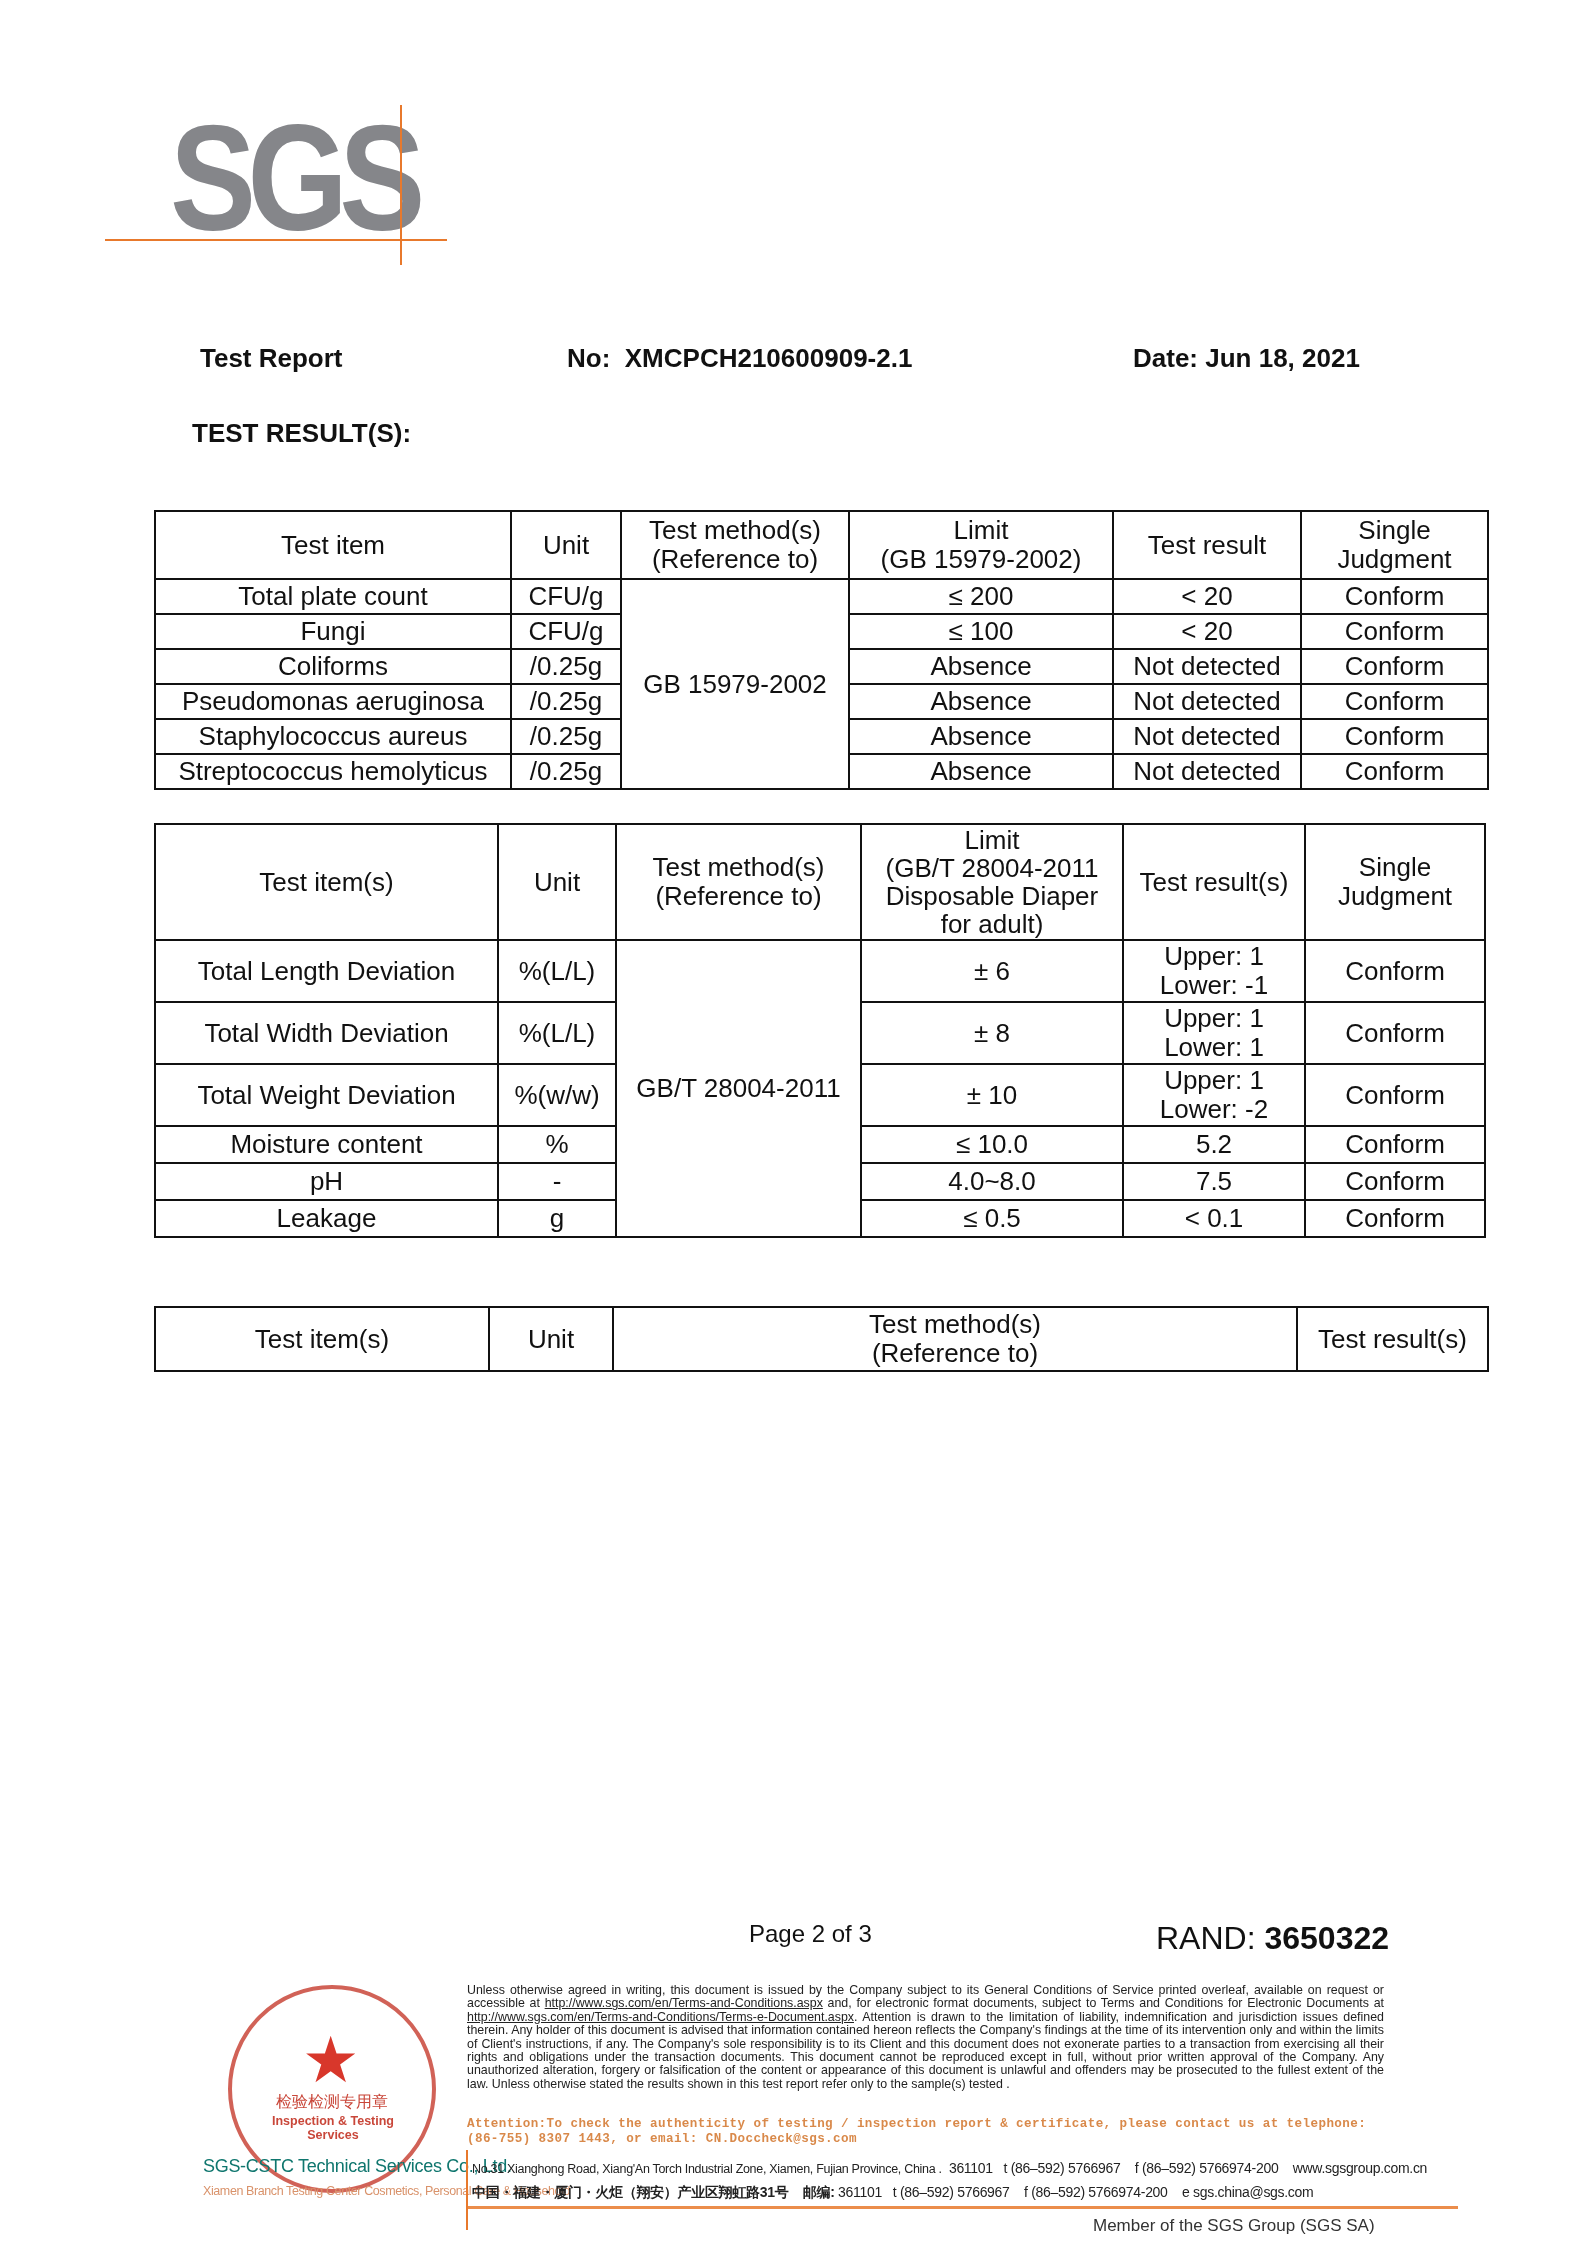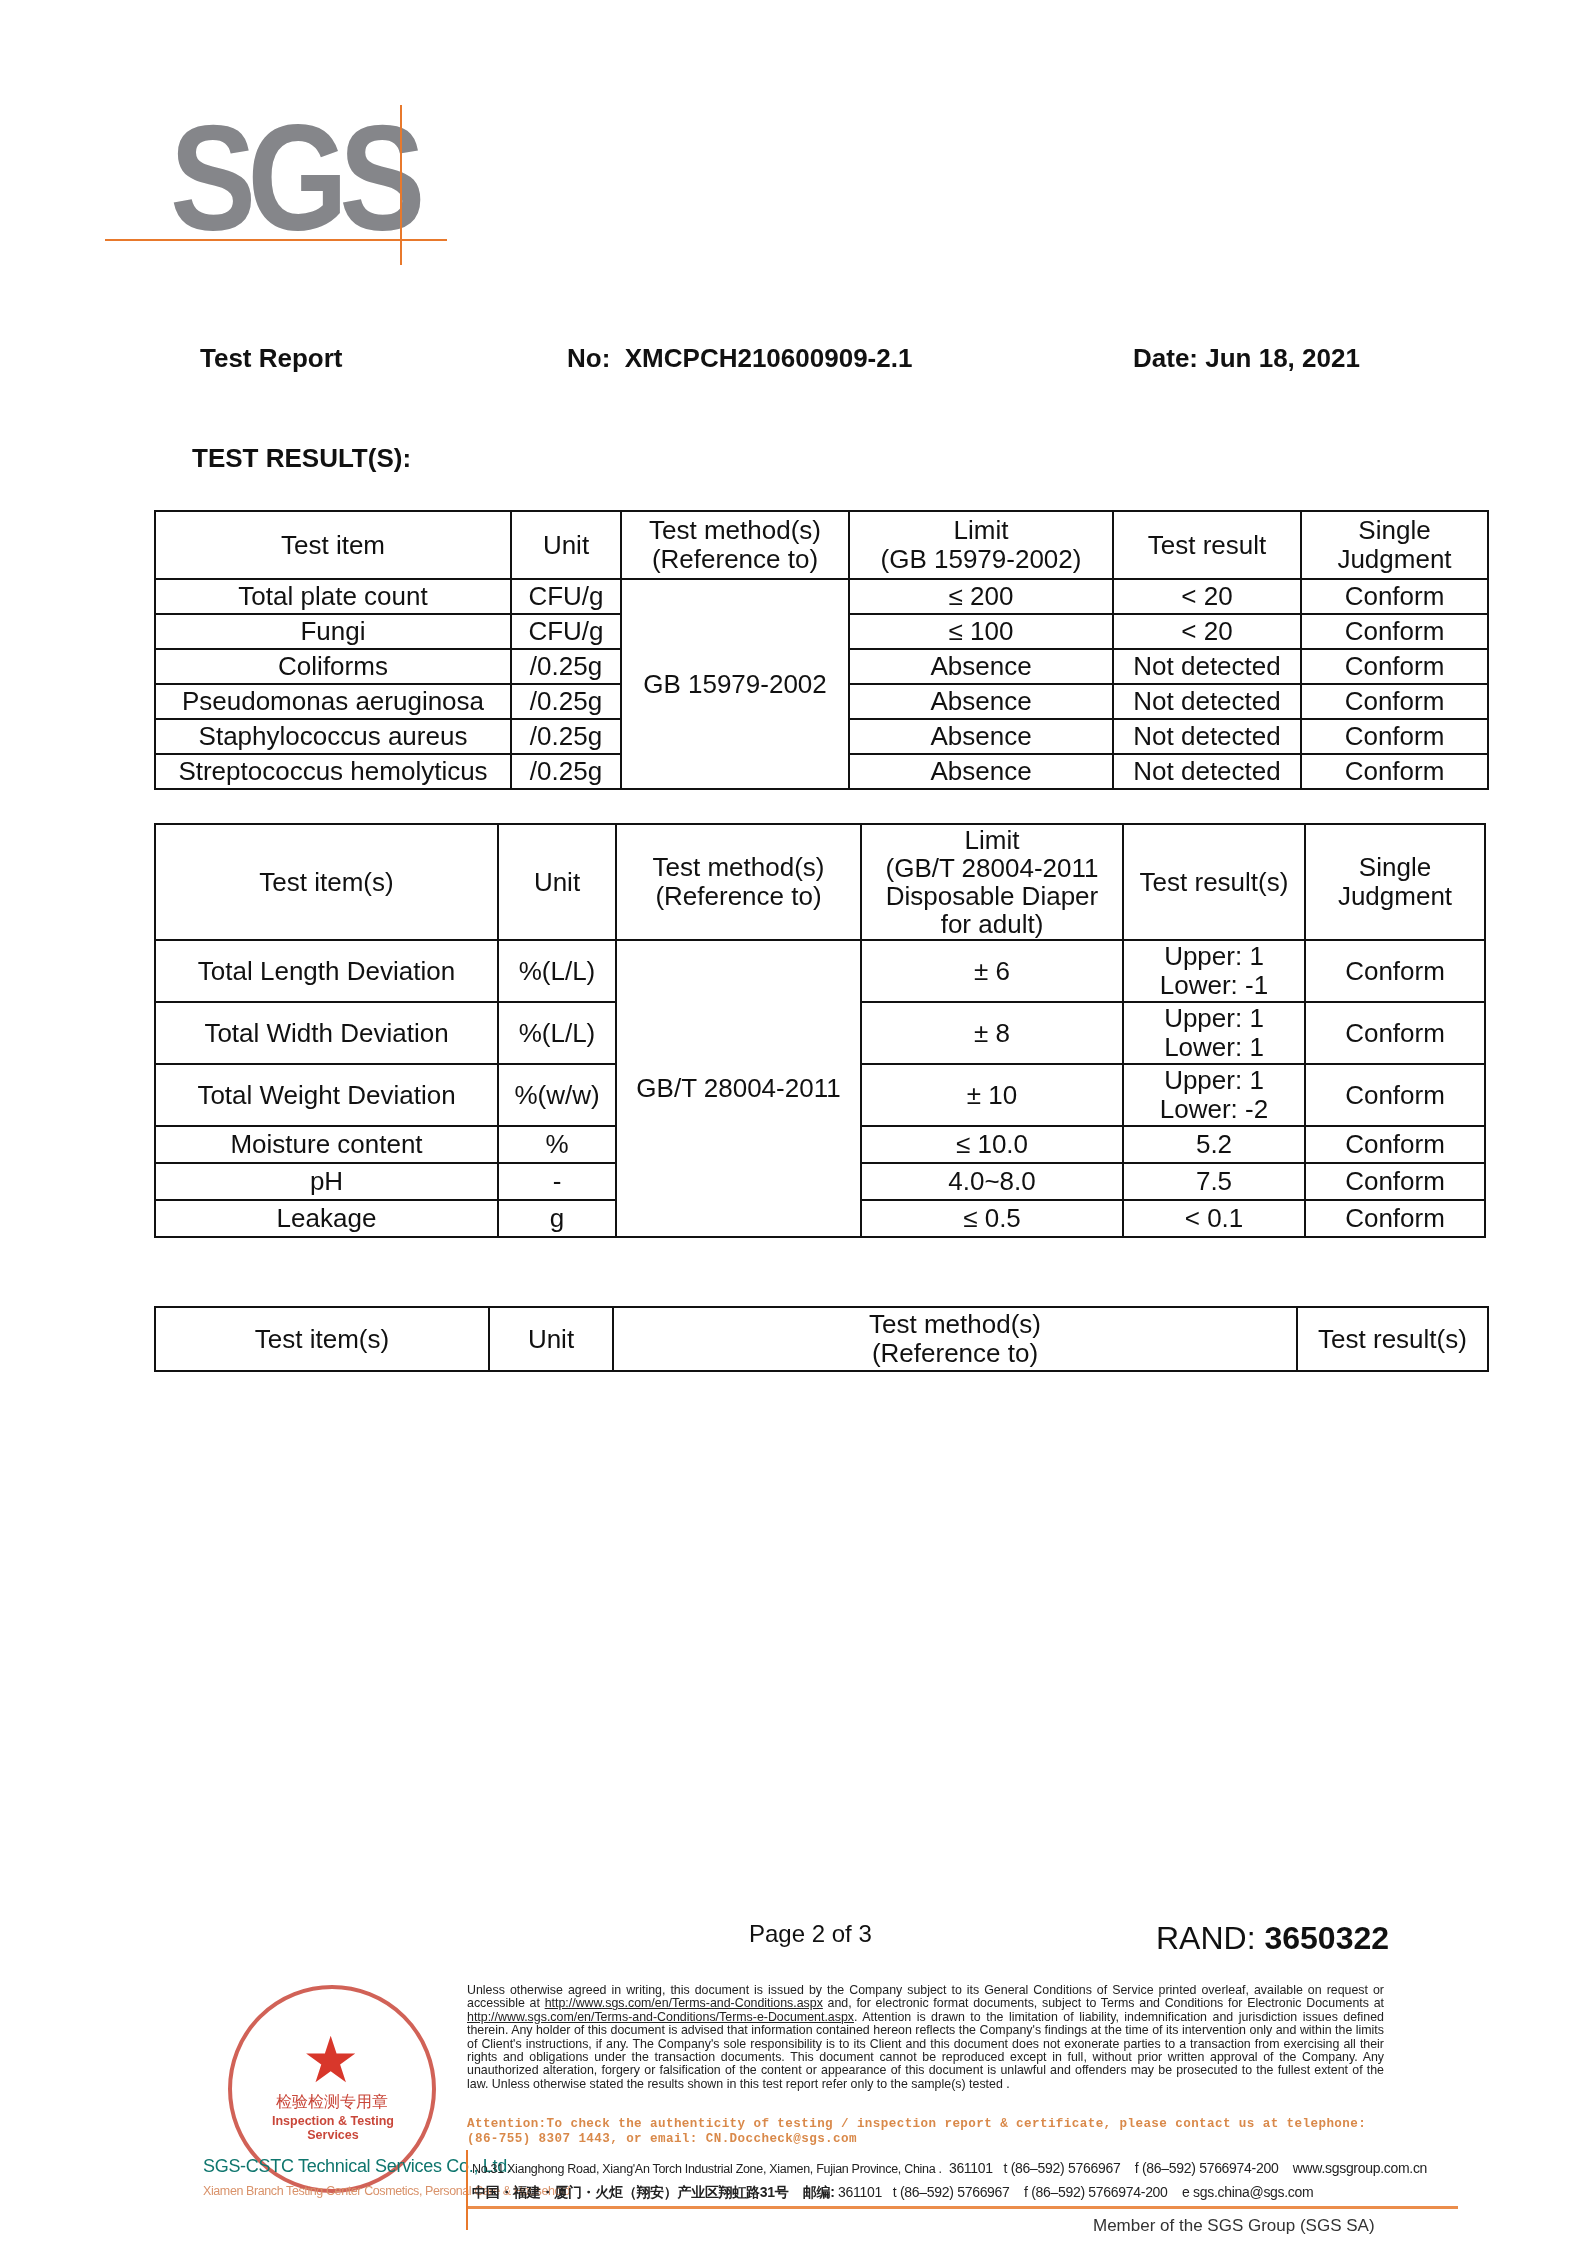--- a/index.html
+++ b/index.html
@@ -6,21 +6,21 @@
   body { width: 1587px; height: 2245px; position: relative; overflow: hidden;
          font-family: "Liberation Sans", sans-serif; color: #111; }
   .abs { position: absolute; }
   
   .logo-text { left: 170px; top: 108px; font-family: "Liberation Sans", sans-serif; font-weight: bold;
                font-size: 150px; line-height: 140px; color: #85868a; letter-spacing: -10px; transform: scaleX(0.86); transform-origin: left top; }
   .logo-hline { left: 105px; top: 239px; width: 342px; height: 2px; background: #e8792c; }
   .logo-vline { left: 400px; top: 105px; width: 2px; height: 160px; background: #e8792c; }
   
   .hdr { top: 343px; font-size: 26px; font-weight: bold; }
-  .section-title { left: 192px; top: 418px; font-size: 26px; font-weight: bold; margin-top: 25px; }
+  .section-title { left: 192px; top: 418px; font-size: 26px; font-weight: bold; }
   
   table.rt { position: absolute; border-collapse: collapse; table-layout: fixed; }
   table.rt td { border: 2px solid #111; text-align: center; vertical-align: middle;
                 font-size: 26px; line-height: 29px; padding: 0 4px; overflow: hidden; white-space: nowrap; }
   .ml { display: block; }
   
   .page-num { left: 706px; top: 1920px; font-size: 24px; margin-left: 43px; }
   .rand { left: 1131px; top: 1920px; font-size: 32px; margin-left: 25px; }
   .rand b { font-weight: bold; }
   .disclaimer { left: 467px; top: 1984px; width: 917px; font-size: 12.4px; line-height: 13.4px;

